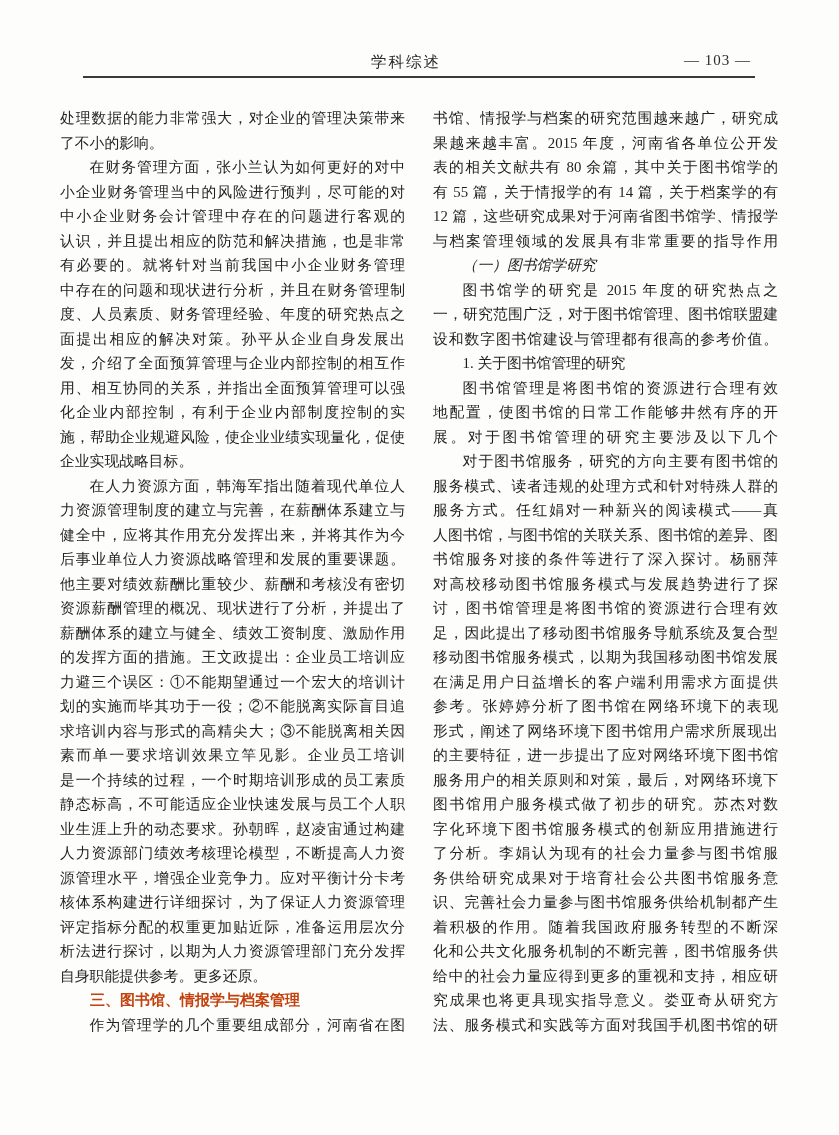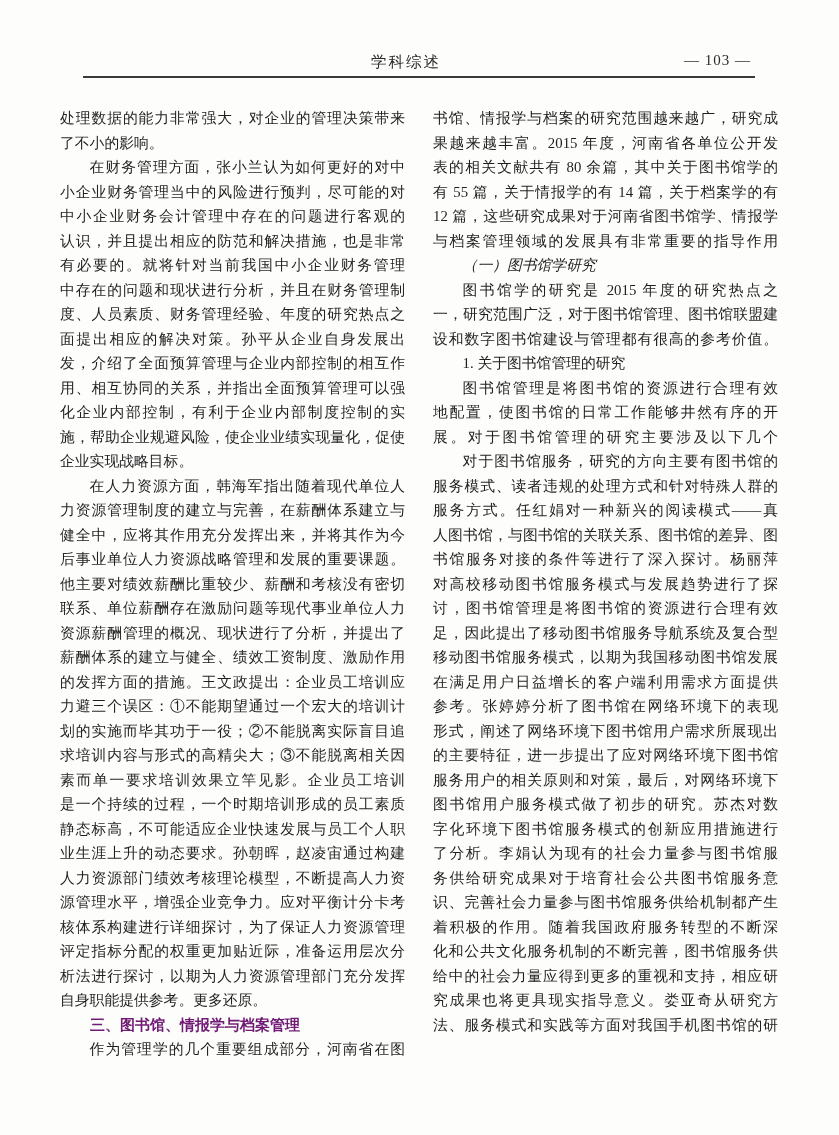--- a/index.html
+++ b/index.html
@@ -38,21 +38,21 @@
     line-height: 24.5px;
     height: 24.5px;
     overflow: hidden;
     color: #1f1f1f;
     text-align: left;
   }
   .ln.j { text-align: justify; text-align-last: justify; text-justify: inter-character; }
   .ln.ind { text-indent: 2em; }
   .ln.head-bold {
     font-family: "Liberation Sans", "DejaVu Sans", sans-serif;
-    font-weight: bold; font-size: 15px; color: #701a75;
+    font-weight: bold; font-size: 15px; color: #c2410c;
   }
   .ln.head-kai { font-style: italic; }
   .ln.head-num { }
 </style>
 </head>
 <body>
 
 <div class="page">
   <div class="header-title">学科综述</div>
   <div class="page-number">— 103 —</div>
@@ -73,21 +73,20 @@
         <div class="ln j">发，介绍了全面预算管理与企业内部控制的相互作</div>
         <div class="ln j">用、相互协同的关系，并指出全面预算管理可以强</div>
         <div class="ln j">化企业内部控制，有利于企业内部制度控制的实</div>
         <div class="ln j">施，帮助企业规避风险，使企业业绩实现量化，促使</div>
         <div class="ln">企业实现战略目标。</div>
         <div class="ln j ind">在人力资源方面，韩海军指出随着现代单位人</div>
         <div class="ln j">力资源管理制度的建立与完善，在薪酬体系建立与</div>
         <div class="ln j">健全中，应将其作用充分发挥出来，并将其作为今</div>
         <div class="ln j">后事业单位人力资源战略管理和发展的重要课题。</div>
         <div class="ln j">他主要对绩效薪酬比重较少、薪酬和考核没有密切</div>
-        <div class="ln j">联系、单位薪酬存在激励问题等现代事业单位人力</div>
         <div class="ln j">资源薪酬管理的概况、现状进行了分析，并提出了</div>
         <div class="ln j">薪酬体系的建立与健全、绩效工资制度、激励作用</div>
         <div class="ln j">的发挥方面的措施。王文政提出：企业员工培训应</div>
         <div class="ln j">力避三个误区：①不能期望通过一个宏大的培训计</div>
         <div class="ln j">划的实施而毕其功于一役；②不能脱离实际盲目追</div>
         <div class="ln j">求培训内容与形式的高精尖大；③不能脱离相关因</div>
         <div class="ln j">素而单一要求培训效果立竿见影。企业员工培训</div>
         <div class="ln j">是一个持续的过程，一个时期培训形成的员工素质</div>
         <div class="ln j">静态标高，不可能适应企业快速发展与员工个人职</div>
         <div class="ln j">业生涯上升的动态要求。孙朝晖，赵凌宙通过构建</div>

